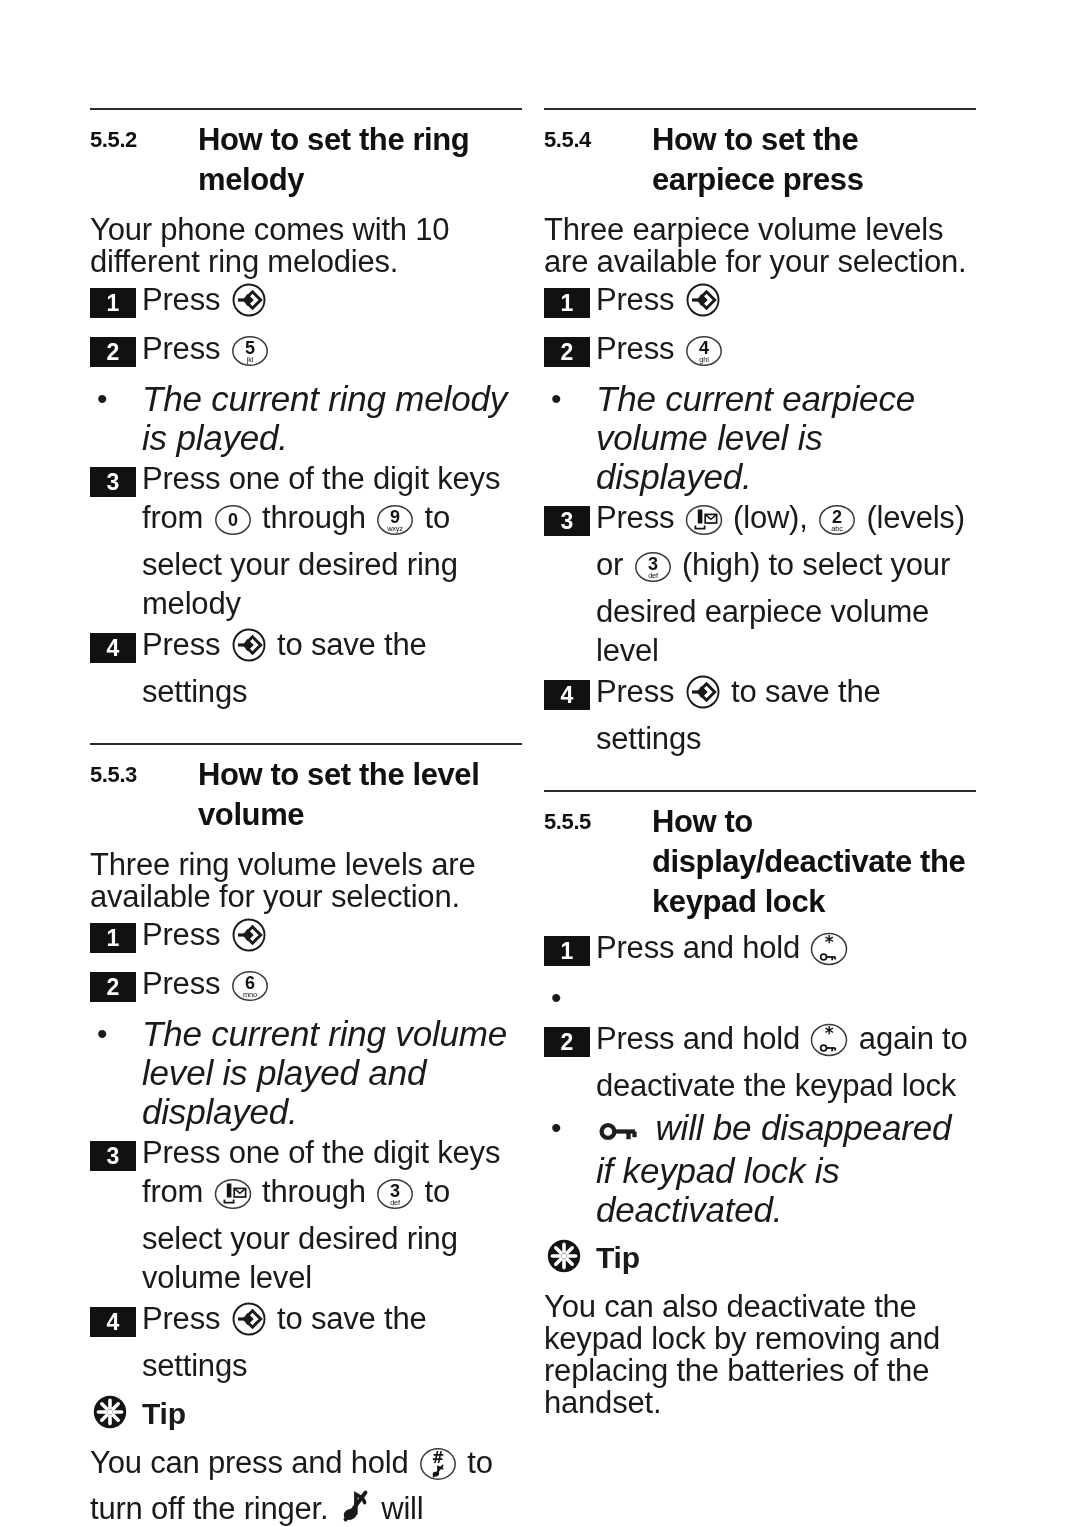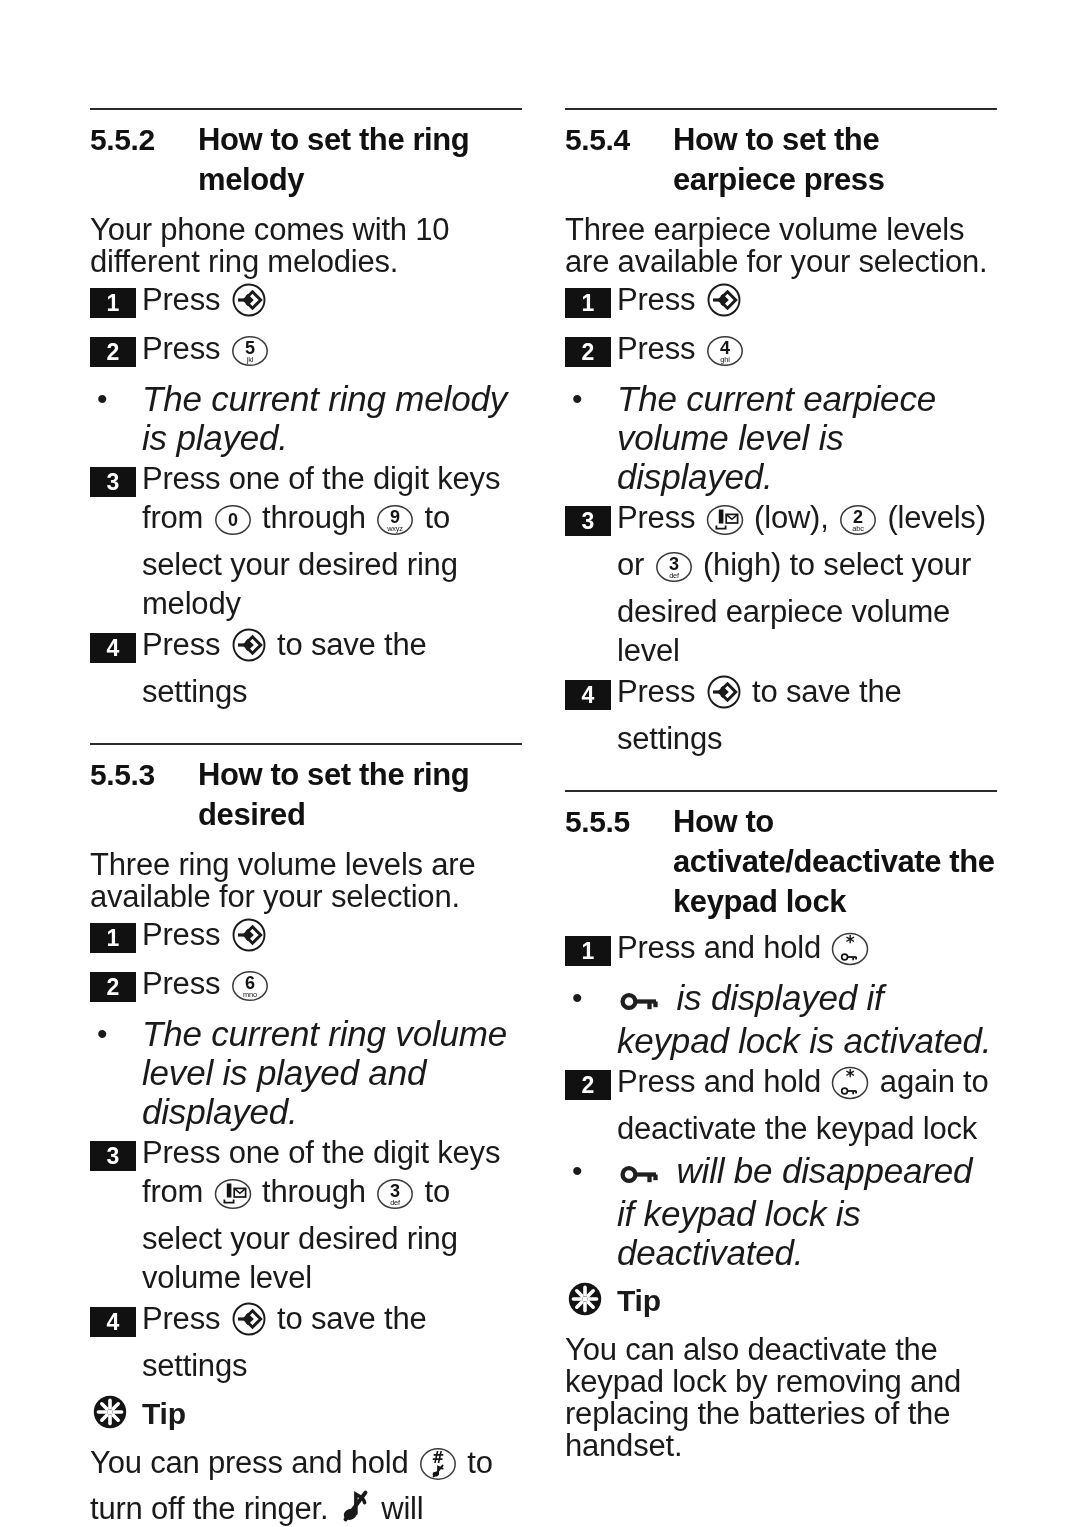--- a/index.html
+++ b/index.html
@@ -22,21 +22,21 @@
     width: 1080px;
     height: 1527px;
   }
 
   .col {
     position: absolute;
     top: 108px;
     width: 432px;
   }
   .col-left  { left: 90px; }
-  .col-right { left: 565px; }
+  .col-right { left: 544px; }
 
   .rule {
     height: 0;
     border-top: 2.5px solid #2b2b2b;
     margin: 0 0 10px 0;
   }
   .rule.spaced { margin-top: 32px; }
 
   
   .heading {
@@ -45,21 +45,21 @@
     font-weight: bold;
     font-size: 31px;
     line-height: 40px;
     letter-spacing: -0.4px;
     color: #111111;
     margin: 4px 0 6px 0;
   }
   .heading .num {
     width: 108px;
     flex: 0 0 108px;
-    font-size: 30px;
+    font-size: 22px;
   }
   .heading .ttl {
     flex: 1 1 auto;
   }
 
   
   .para {
     font-size: 31px;
     line-height: 32px;
     letter-spacing: -0.2px;
@@ -221,21 +221,21 @@
         <span class="stext"><span>Press </span><span class="ikey"><svg width="36" height="36" viewBox="0 0 36 36">
               <circle cx="18" cy="18" r="15.5" fill="none" stroke="#1a1a1a" stroke-width="1.9"></circle>
               <path d="M7 18 L19 18" stroke="#1a1a1a" stroke-width="3.2"></path>
               <path d="M15.5 13.2 L20.5 18 L15.5 22.8" fill="none" stroke="#1a1a1a" stroke-width="3.2" stroke-linejoin="miter"></path>
               <path d="M21.5 9.8 L29.7 18 L21.5 26.2 L13.3 18 Z" fill="none" stroke="#1a1a1a" stroke-width="3"></path>
             </svg></span><span> to save the settings</span></span>
       </div>
       <div class="rule spaced"></div>
       <div class="heading">
         <span class="num">5.5.3</span>
-        <span class="ttl">How to set the ring desired</span>
+        <span class="ttl">How to set the level volume</span>
       </div>
       <div class="para">Three ring volume levels are available for your selection.</div>
       <div class="step">
         <span class="marker">1</span>
         <span class="stext"><span>Press </span><span class="ikey"><svg width="36" height="36" viewBox="0 0 36 36">
               <circle cx="18" cy="18" r="15.5" fill="none" stroke="#1a1a1a" stroke-width="1.9"></circle>
               <path d="M7 18 L19 18" stroke="#1a1a1a" stroke-width="3.2"></path>
               <path d="M15.5 13.2 L20.5 18 L15.5 22.8" fill="none" stroke="#1a1a1a" stroke-width="3.2" stroke-linejoin="miter"></path>
               <path d="M21.5 9.8 L29.7 18 L21.5 26.2 L13.3 18 Z" fill="none" stroke="#1a1a1a" stroke-width="3"></path>
             </svg></span></span>
@@ -353,41 +353,35 @@
         <span class="stext"><span>Press </span><span class="ikey"><svg width="36" height="36" viewBox="0 0 36 36">
               <circle cx="18" cy="18" r="15.5" fill="none" stroke="#1a1a1a" stroke-width="1.9"></circle>
               <path d="M7 18 L19 18" stroke="#1a1a1a" stroke-width="3.2"></path>
               <path d="M15.5 13.2 L20.5 18 L15.5 22.8" fill="none" stroke="#1a1a1a" stroke-width="3.2" stroke-linejoin="miter"></path>
               <path d="M21.5 9.8 L29.7 18 L21.5 26.2 L13.3 18 Z" fill="none" stroke="#1a1a1a" stroke-width="3"></path>
             </svg></span><span> to save the settings</span></span>
       </div>
       <div class="rule spaced"></div>
       <div class="heading">
         <span class="num">5.5.5</span>
-        <span class="ttl">How to activate/deactivate the keypad lock</span>
+        <span class="ttl">How to display/deactivate the keypad lock</span>
       </div>
       <div class="step">
         <span class="marker">1</span>
         <span class="stext"><span>Press and hold </span><span class="ikey"><svg width="38" height="34" viewBox="0 0 38 34">
               <ellipse cx="19" cy="17" rx="17.5" ry="15.4" fill="none" stroke="#3a3a3a" stroke-width="1.5"></ellipse>
               <text x="19" y="15.5" text-anchor="middle" font-family="DejaVu Sans, sans-serif" font-size="17" font-weight="bold" fill="#141414">*</text>
               <circle cx="13.6" cy="25" r="2.9" fill="none" stroke="#141414" stroke-width="1.7"></circle>
               <path d="M16.5 25 L25.4 25" stroke="#141414" stroke-width="1.8"></path>
               <path d="M22.2 25 L22.2 28.3" stroke="#141414" stroke-width="1.8"></path>
               <path d="M25.1 25 L25.1 27.6" stroke="#141414" stroke-width="1.8"></path>
             </svg></span></span>
       </div>
       <div class="note">
         <span class="dot">•</span>
-        <span class="ntext"><span class="iglyph"><svg width="44" height="22" viewBox="0 0 44 22">
-              <circle cx="9" cy="9.5" r="6.4" fill="none" stroke="#1f1f1f" stroke-width="4.3"></circle>
-              <path d="M15 9.5 L36 9.5" stroke="#1f1f1f" stroke-width="4.3"></path>
-              <path d="M29.5 9.5 L29.5 17.2" stroke="#1f1f1f" stroke-width="4.3"></path>
-              <path d="M35.5 9.5 L35.5 15.2" stroke="#1f1f1f" stroke-width="4.3"></path>
-            </svg></span><span> is displayed if keypad lock is activated.</span></span>
       </div>
       <div class="step">
         <span class="marker">2</span>
         <span class="stext"><span>Press and hold </span><span class="ikey"><svg width="38" height="34" viewBox="0 0 38 34">
               <ellipse cx="19" cy="17" rx="17.5" ry="15.4" fill="none" stroke="#3a3a3a" stroke-width="1.5"></ellipse>
               <text x="19" y="15.5" text-anchor="middle" font-family="DejaVu Sans, sans-serif" font-size="17" font-weight="bold" fill="#141414">*</text>
               <circle cx="13.6" cy="25" r="2.9" fill="none" stroke="#141414" stroke-width="1.7"></circle>
               <path d="M16.5 25 L25.4 25" stroke="#141414" stroke-width="1.8"></path>
               <path d="M22.2 25 L22.2 28.3" stroke="#141414" stroke-width="1.8"></path>
               <path d="M25.1 25 L25.1 27.6" stroke="#141414" stroke-width="1.8"></path>

